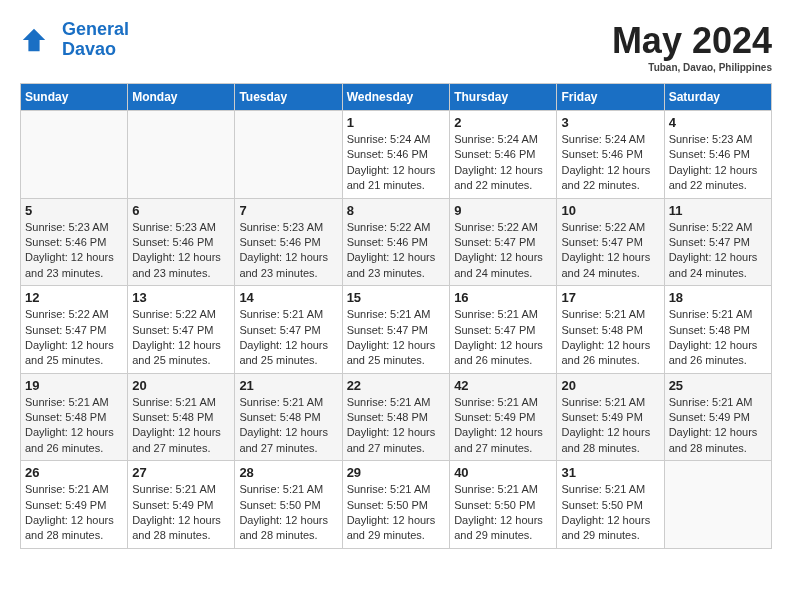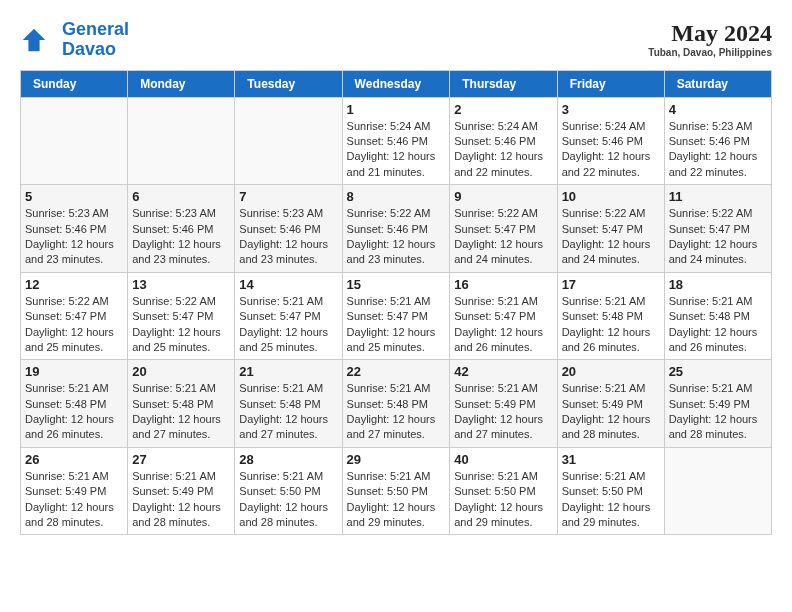--- a/index.html
+++ b/index.html
@@ -31,39 +31,38 @@
       color: #1a6fc4;
     }
     .logo-icon {
       width: 28px;
       height: 28px;
     }
     .title-block {
       text-align: right;
     }
     .title-block h1 {
-      font-size: 24px;
+      font-size: 36px;
       font-weight: bold;
       color: #222;
-      font-family: Liberation Serif, serif;
     }
     .title-block h2 {
       font-size: 10px;
       font-weight: bold;
       color: #444;
     }
     table {
       width: 100%;
       border-collapse: collapse;
       font-size: 11px;
     }
     thead tr th {
       background-color: #1a6fc4;
       color: #fff;
-      padding: 6px 12px;
+      padding: 6px 4px;
       text-align: left;
       font-size: 12px;
       font-weight: bold;
       border: 1px solid #ccc;
     }
     tbody tr td {
       border: 1px solid #ccc;
       padding: 4px;
       vertical-align: top;
       width: 108px;

